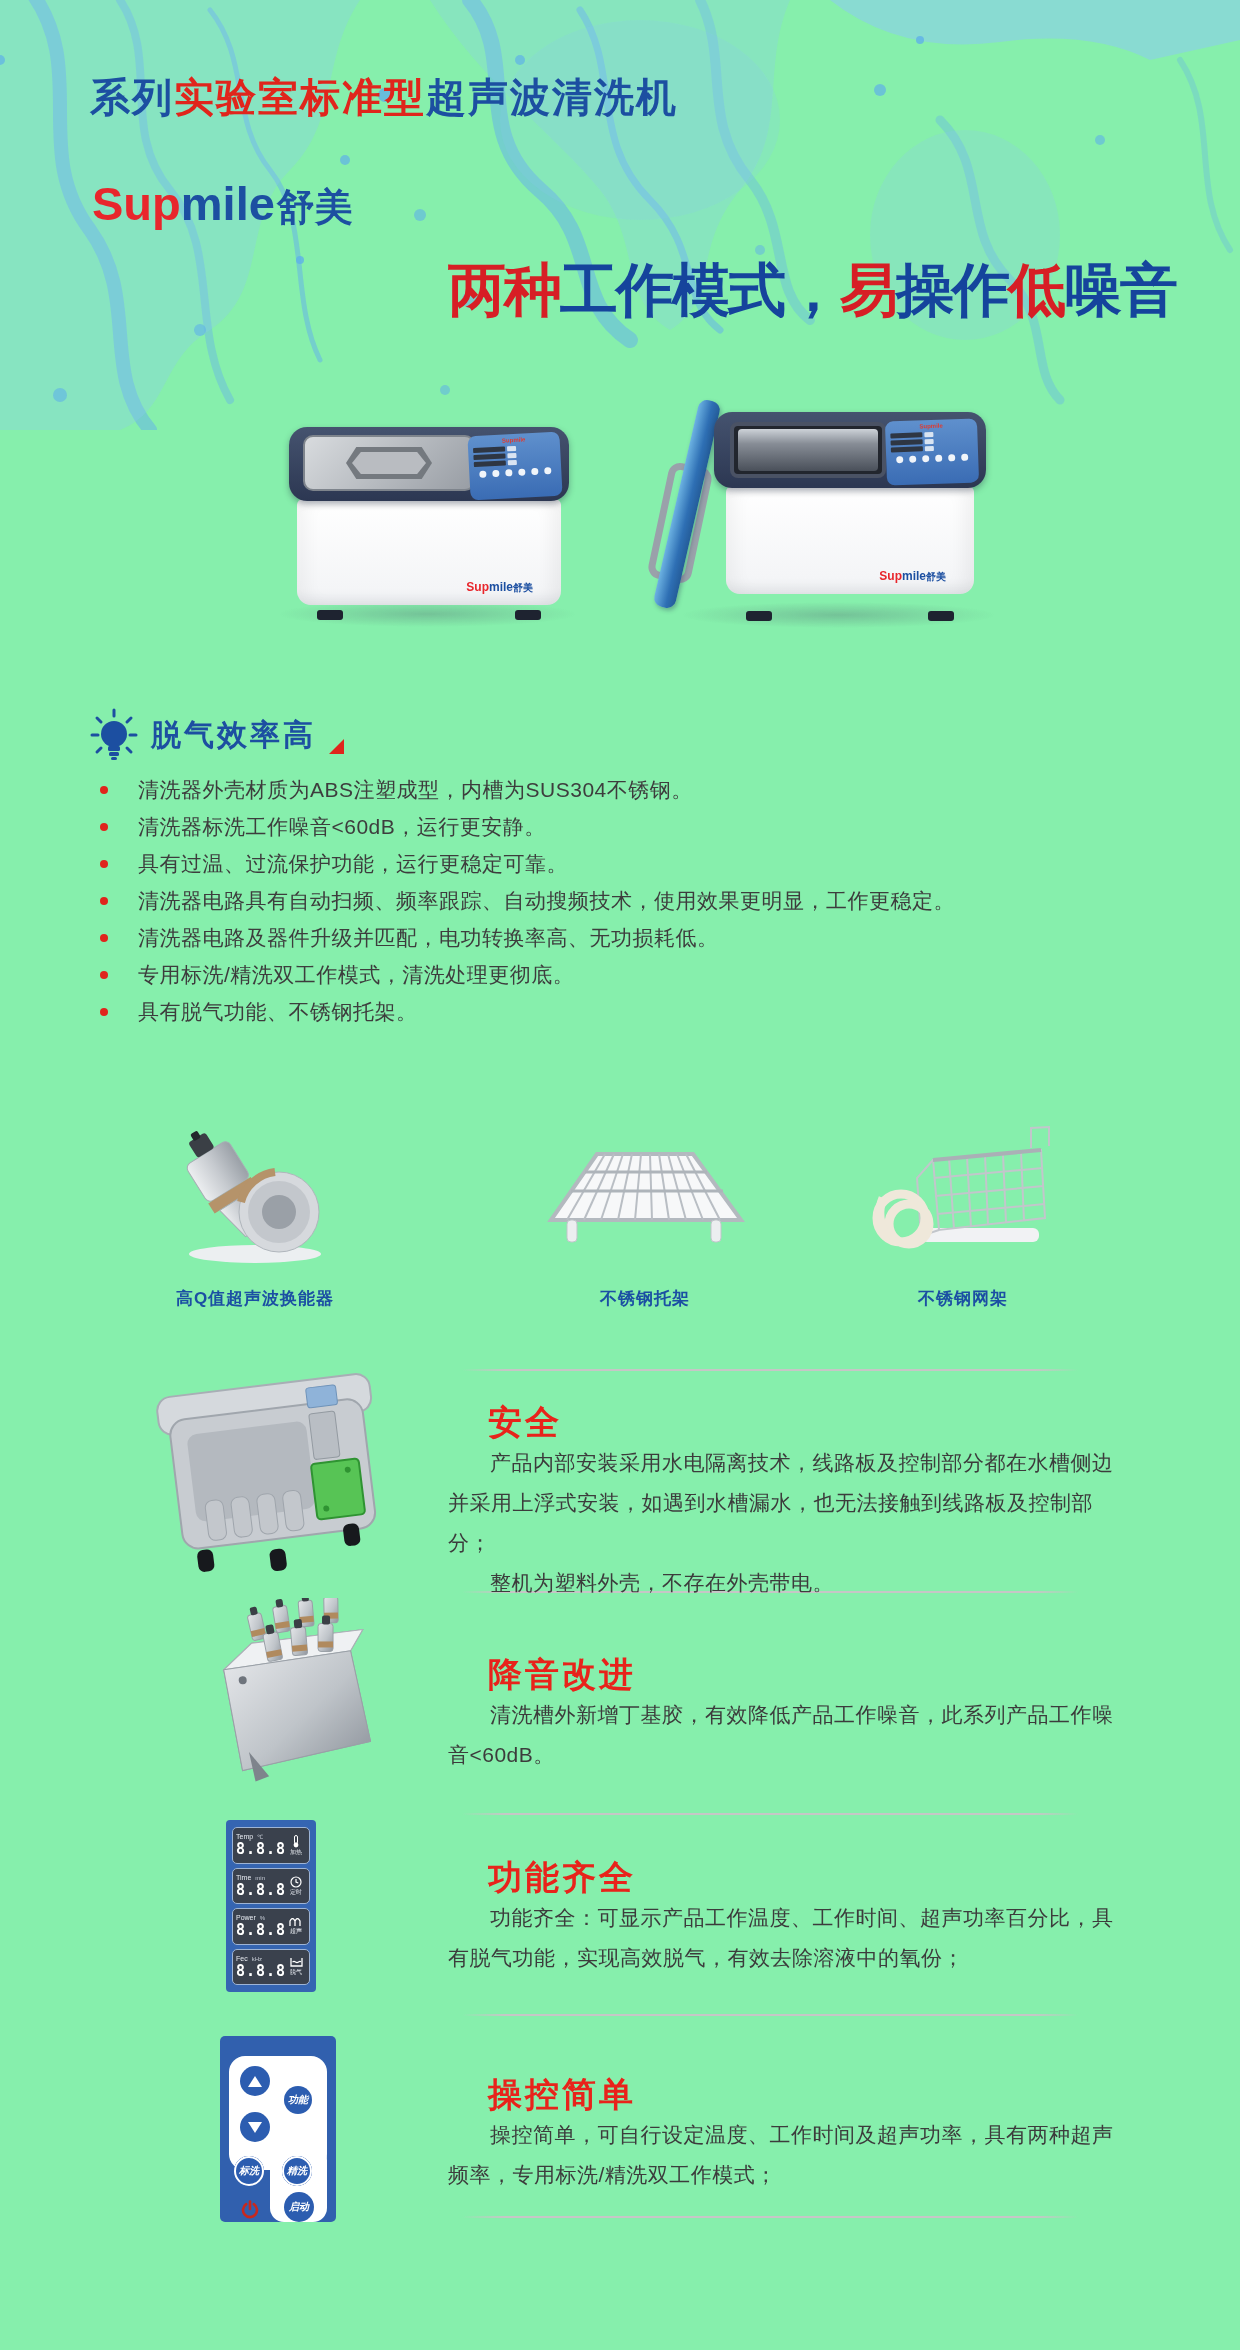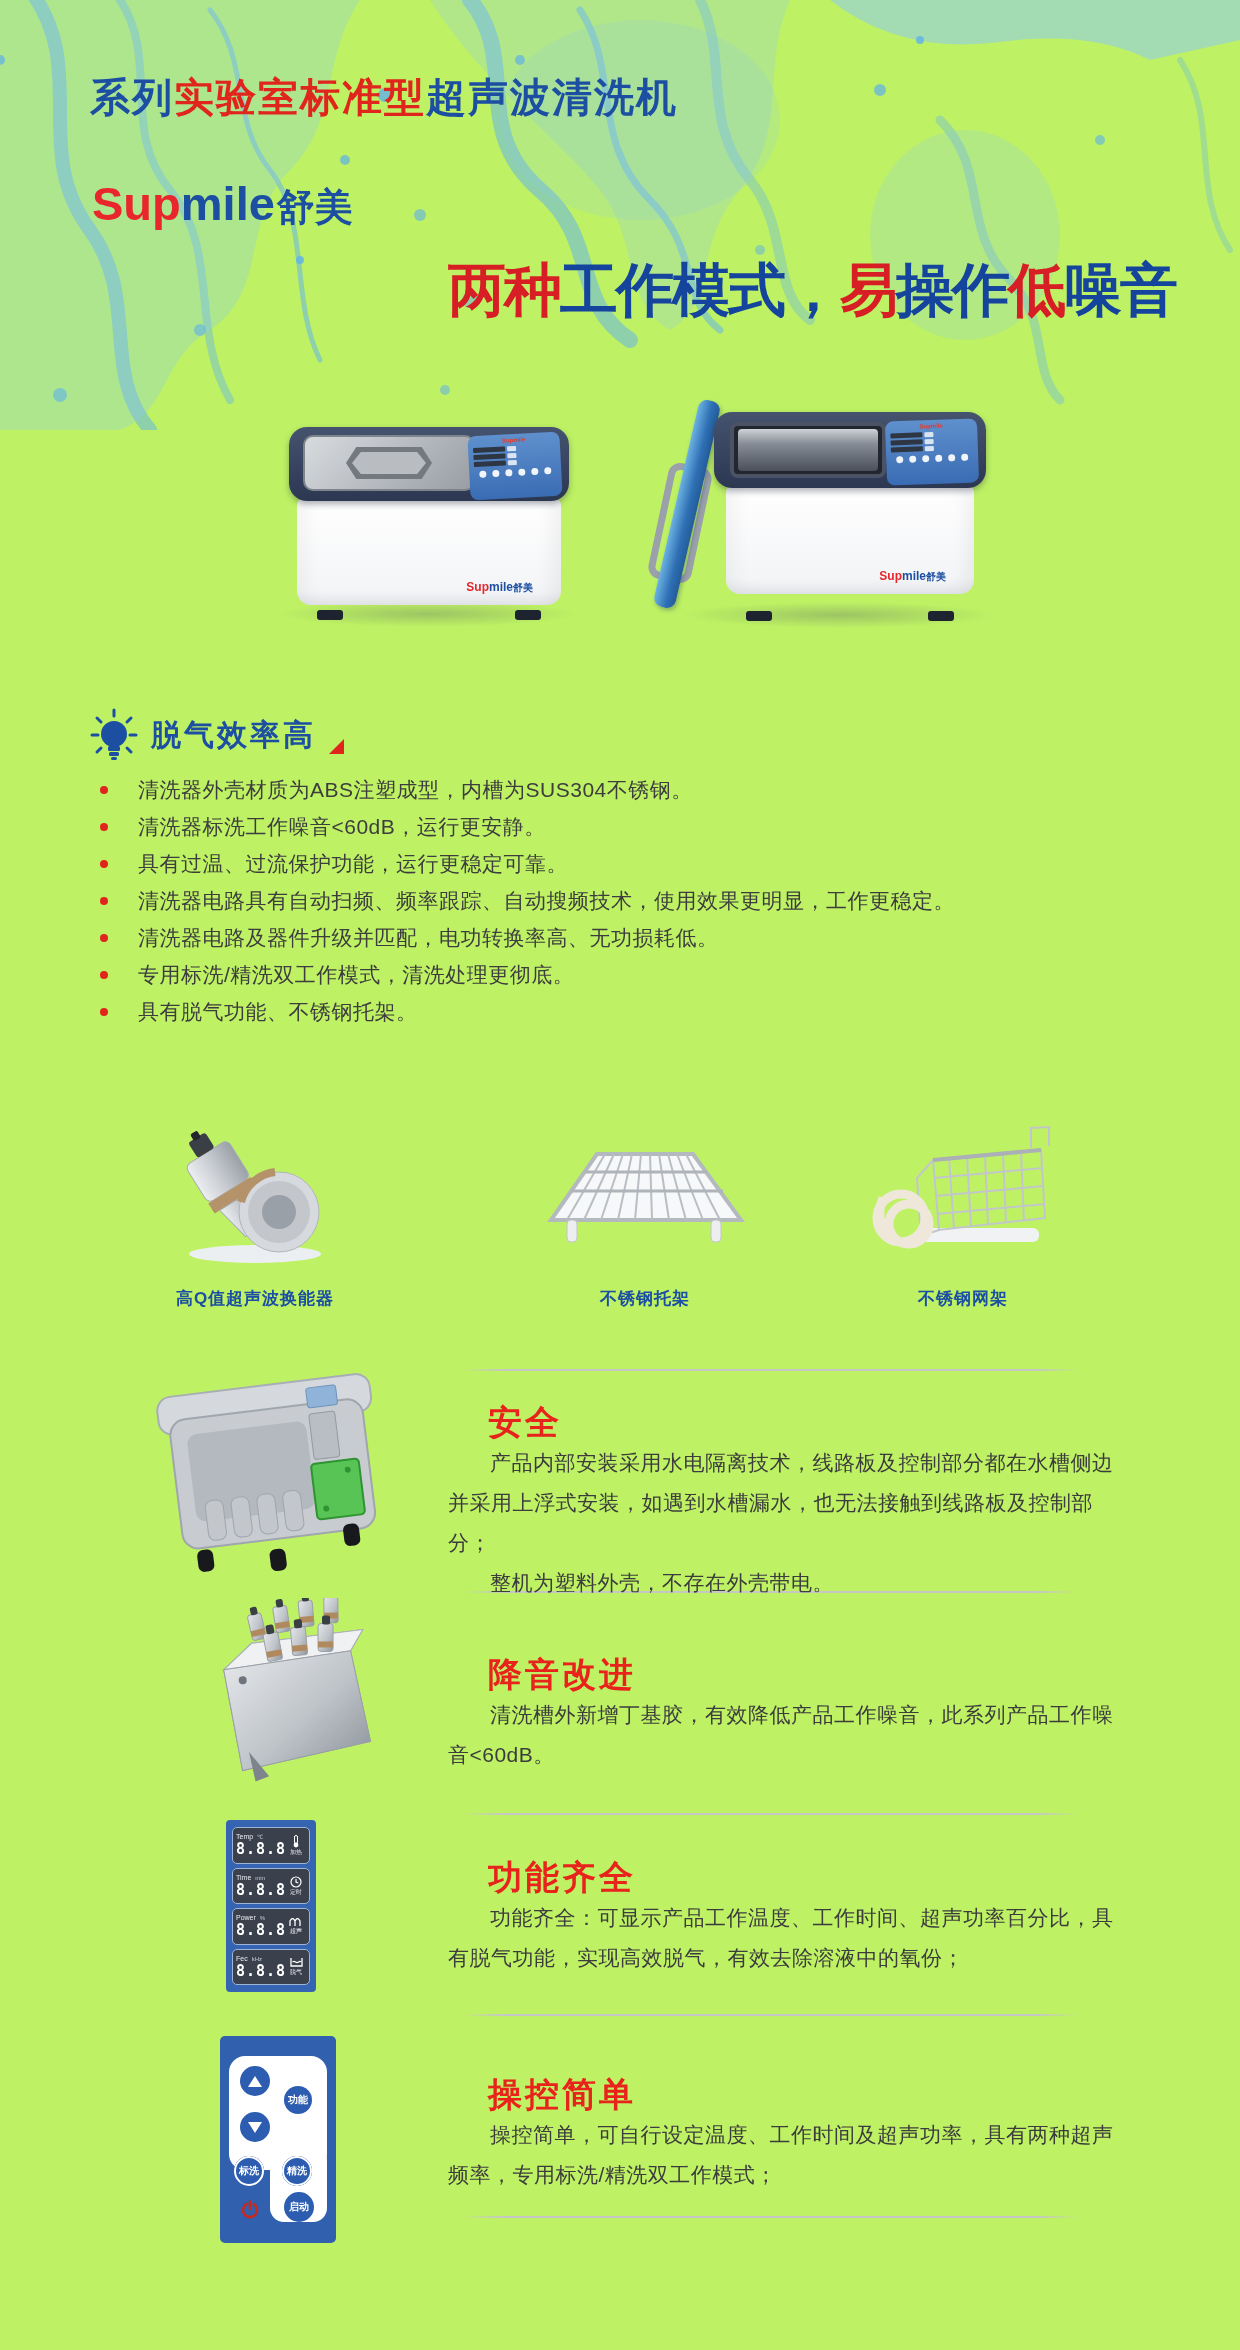--- a/index.html
+++ b/index.html
@@ -1,16 +1,16 @@
 <!DOCTYPE html>
 <html><head>
 <meta charset="utf-8">
 <style>
   html,body{margin:0;padding:0;background:#e8e8e8;}
-  .page{position:relative;width:1240px;height:2350px;margin:0 auto;background:#bef264;
+  .page{position:relative;width:1240px;height:2350px;margin:0 auto;background:#86efac;
         overflow:hidden;font-family:"Liberation Sans",sans-serif;}
 
   
   .splash{position:absolute;left:0;top:0;pointer-events:none;}
   .series-title{position:absolute;left:90px;top:70px;font-size:40px;font-weight:bold;letter-spacing:2px;white-space:nowrap;}
   .series-title .blue{color:#1c4fa1;}
   .series-title .red{color:#e0251c;}
   .logo{position:absolute;left:92px;top:176px;font-weight:bold;white-space:nowrap;}
   .logo .sup{color:#e8262c;font-size:47px;}
   .logo .mile{color:#1c4fa1;font-size:47px;}
@@ -77,21 +77,21 @@
           border-radius:4px;padding:7px 6px;box-sizing:border-box;display:flex;flex-direction:column;gap:4px;}
   .dp-row{flex:1;background:#3a414d;border:1px solid #9db4d6;border-radius:5px;display:flex;align-items:center;padding:2px 3px;box-sizing:border-box;}
   .dp-left{flex:1;}
   .dp-lab{color:#e8ecf2;font-size:7px;line-height:8px;display:flex;gap:4px;align-items:baseline;}
   .dp-unit{font-size:6px;color:#c7cdd6;}
   .dp-val{color:#ffffff;font-family:"DejaVu Sans Mono",monospace;font-weight:bold;font-size:15px;line-height:16px;letter-spacing:1px;}
   .dp-right{width:20px;display:flex;flex-direction:column;align-items:center;gap:1px;}
   .dp-ic-lab{color:#e8ecf2;font-size:6px;line-height:7px;white-space:nowrap;}
 
   
-  .cpad{position:absolute;left:220px;top:2036px;width:116px;height:207px;background:#3160ae;border-radius:5px;}
+  .cpad{position:absolute;left:220px;top:2036px;width:116px;height:186px;background:#3160ae;border-radius:5px;font-style:italic;}
   .pw{position:absolute;background:#ffffff;}
   .pw1{left:9px;top:20px;width:98px;height:114px;border-radius:16px;}
   .pw2{left:50px;top:110px;width:57px;height:76px;border-radius:14px;}
   .cbtn{position:absolute;width:30px;height:30px;border-radius:50%;background:#2c5db0;color:#fff;
         display:flex;align-items:center;justify-content:center;font-size:10px;font-weight:bold;}
   .cbtn.ring{box-shadow:inset 0 0 0 2px #ffffff,inset 0 0 0 4px #2c5db0;}
   .tri-up{width:0;height:0;border-left:7px solid transparent;border-right:7px solid transparent;border-bottom:11px solid #ffffff;}
   .tri-dn{width:0;height:0;border-left:7px solid transparent;border-right:7px solid transparent;border-top:11px solid #ffffff;}
   .pwr{position:absolute;left:20px;top:164px;}
 </style>

